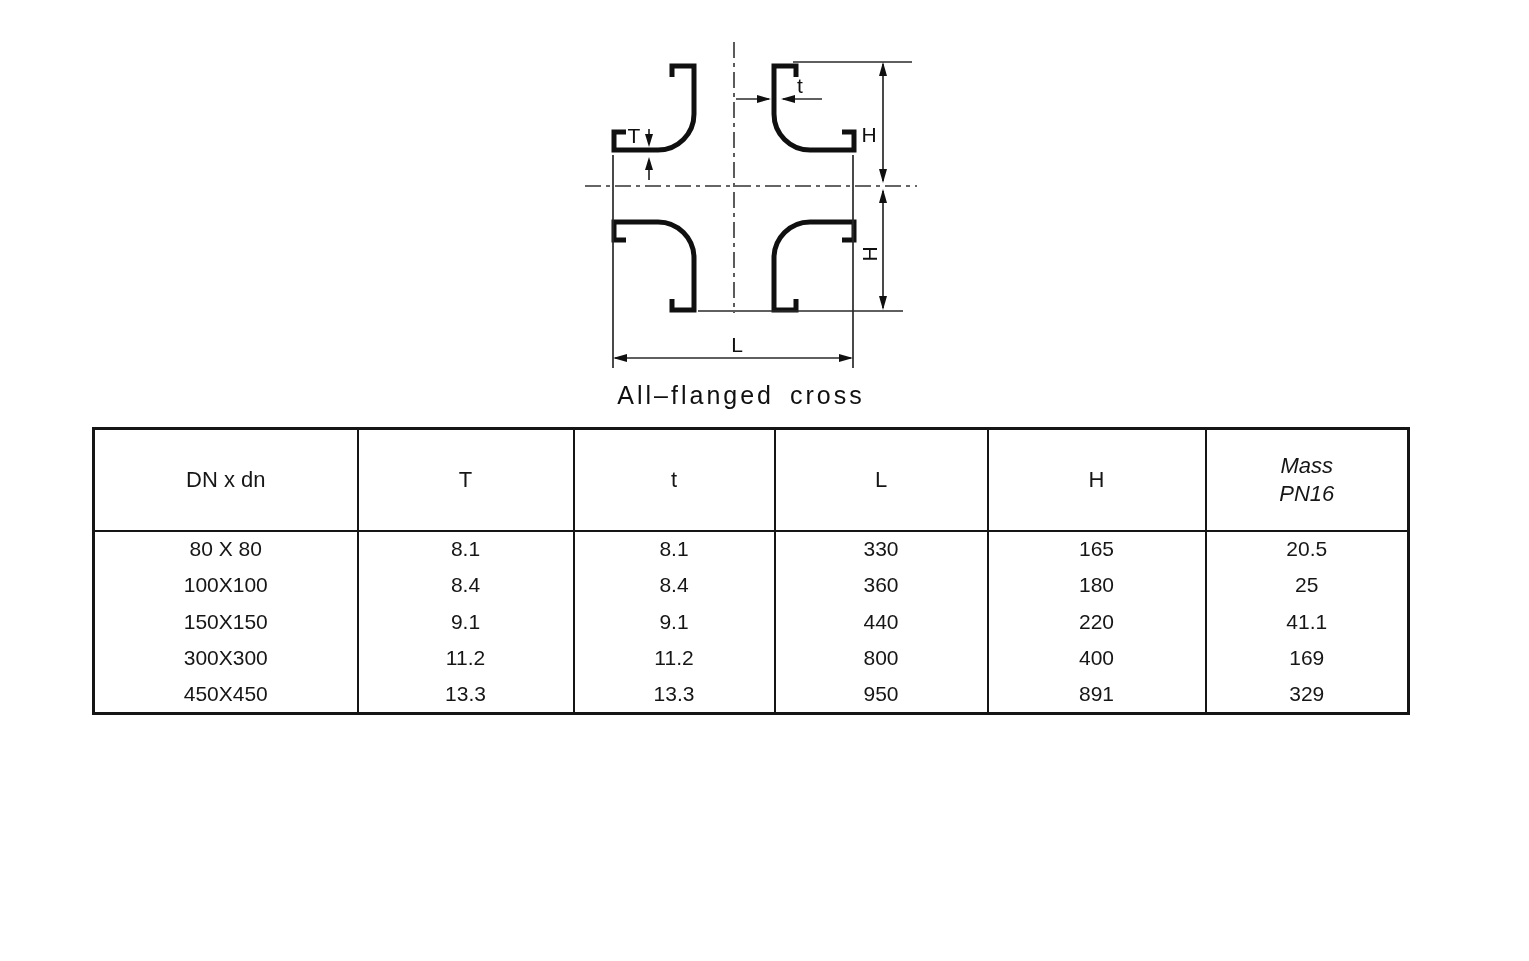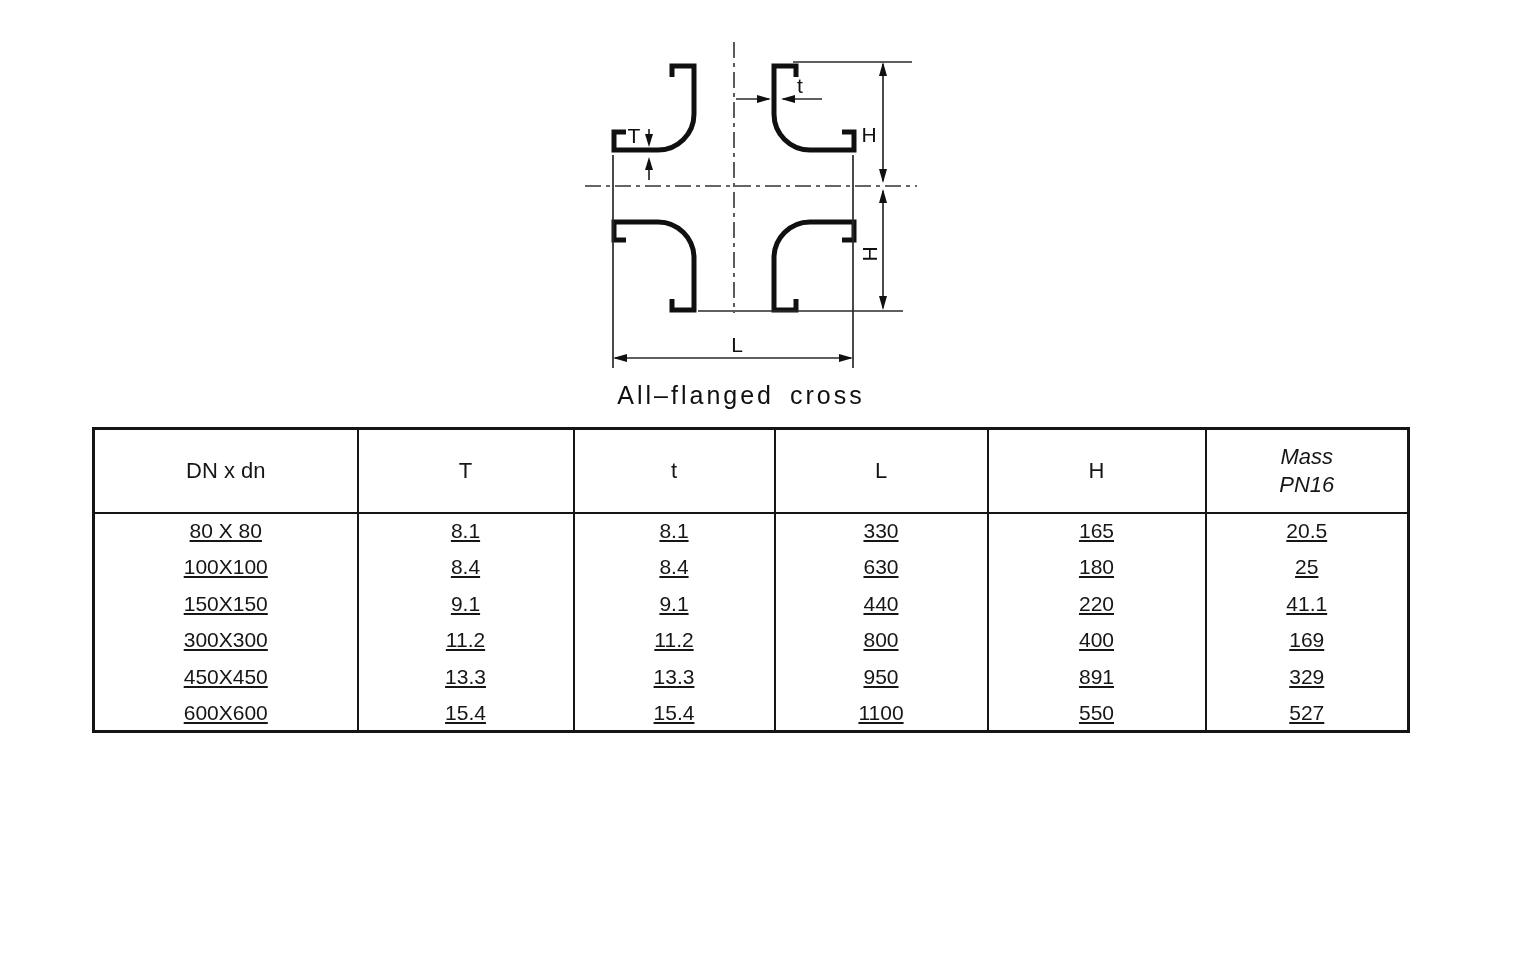--- a/index.html
+++ b/index.html
@@ -24,24 +24,24 @@
     border-collapse: collapse; table-layout: fixed;
     background: #ffffff;
     border: 3px solid #151515;
   }
   .spec-table th, .spec-table td {
     border-left: 2px solid #151515;
     border-right: 2px solid #151515;
     text-align: center; vertical-align: middle;
     padding: 0; overflow: hidden;
   }
-  .spec-table thead tr { height: 84px; }
+  .spec-table thead tr { height: 102px; }
   .spec-table thead th { border-bottom: 2px solid #151515; font-weight: 400; font-size: 22px; }
   .spec-table thead th .hline { line-height: 1.25; font-style: italic; }
-  .spec-table tbody tr { height: 36.5px; text-decoration: underline; }
+  .spec-table tbody tr { height: 36.5px; }
   .spec-table tbody td { font-size: 21px; }
 </style>
 </head>
 <body>
 
 <svg class="drawing" width="1529" height="425" viewBox="0 0 1529 425">
 
   <line class="cl" x1="734" y1="42" x2="734" y2="313"></line>
   <line class="cl" x1="585" y1="186" x2="917" y2="186"></line>
 
@@ -113,21 +113,21 @@
       <td>8.1</td>
       <td>8.1</td>
       <td>330</td>
       <td>165</td>
       <td>20.5</td>
     </tr>
     <tr>
       <td>100X100</td>
       <td>8.4</td>
       <td>8.4</td>
-      <td>630</td>
+      <td>360</td>
       <td>180</td>
       <td>25</td>
     </tr>
     <tr>
       <td>150X150</td>
       <td>9.1</td>
       <td>9.1</td>
       <td>440</td>
       <td>220</td>
       <td>41.1</td>
@@ -141,22 +141,14 @@
       <td>169</td>
     </tr>
     <tr>
       <td>450X450</td>
       <td>13.3</td>
       <td>13.3</td>
       <td>950</td>
       <td>891</td>
       <td>329</td>
     </tr>
-    <tr>
-      <td>600X600</td>
-      <td>15.4</td>
-      <td>15.4</td>
-      <td>1100</td>
-      <td>550</td>
-      <td>527</td>
-    </tr>
   </tbody>
 </table>
 
 </body></html>

